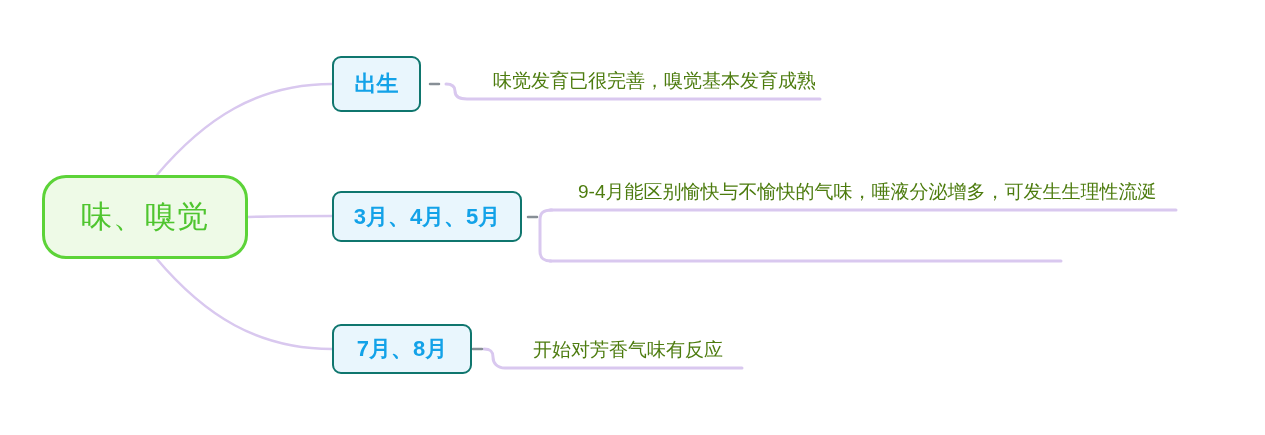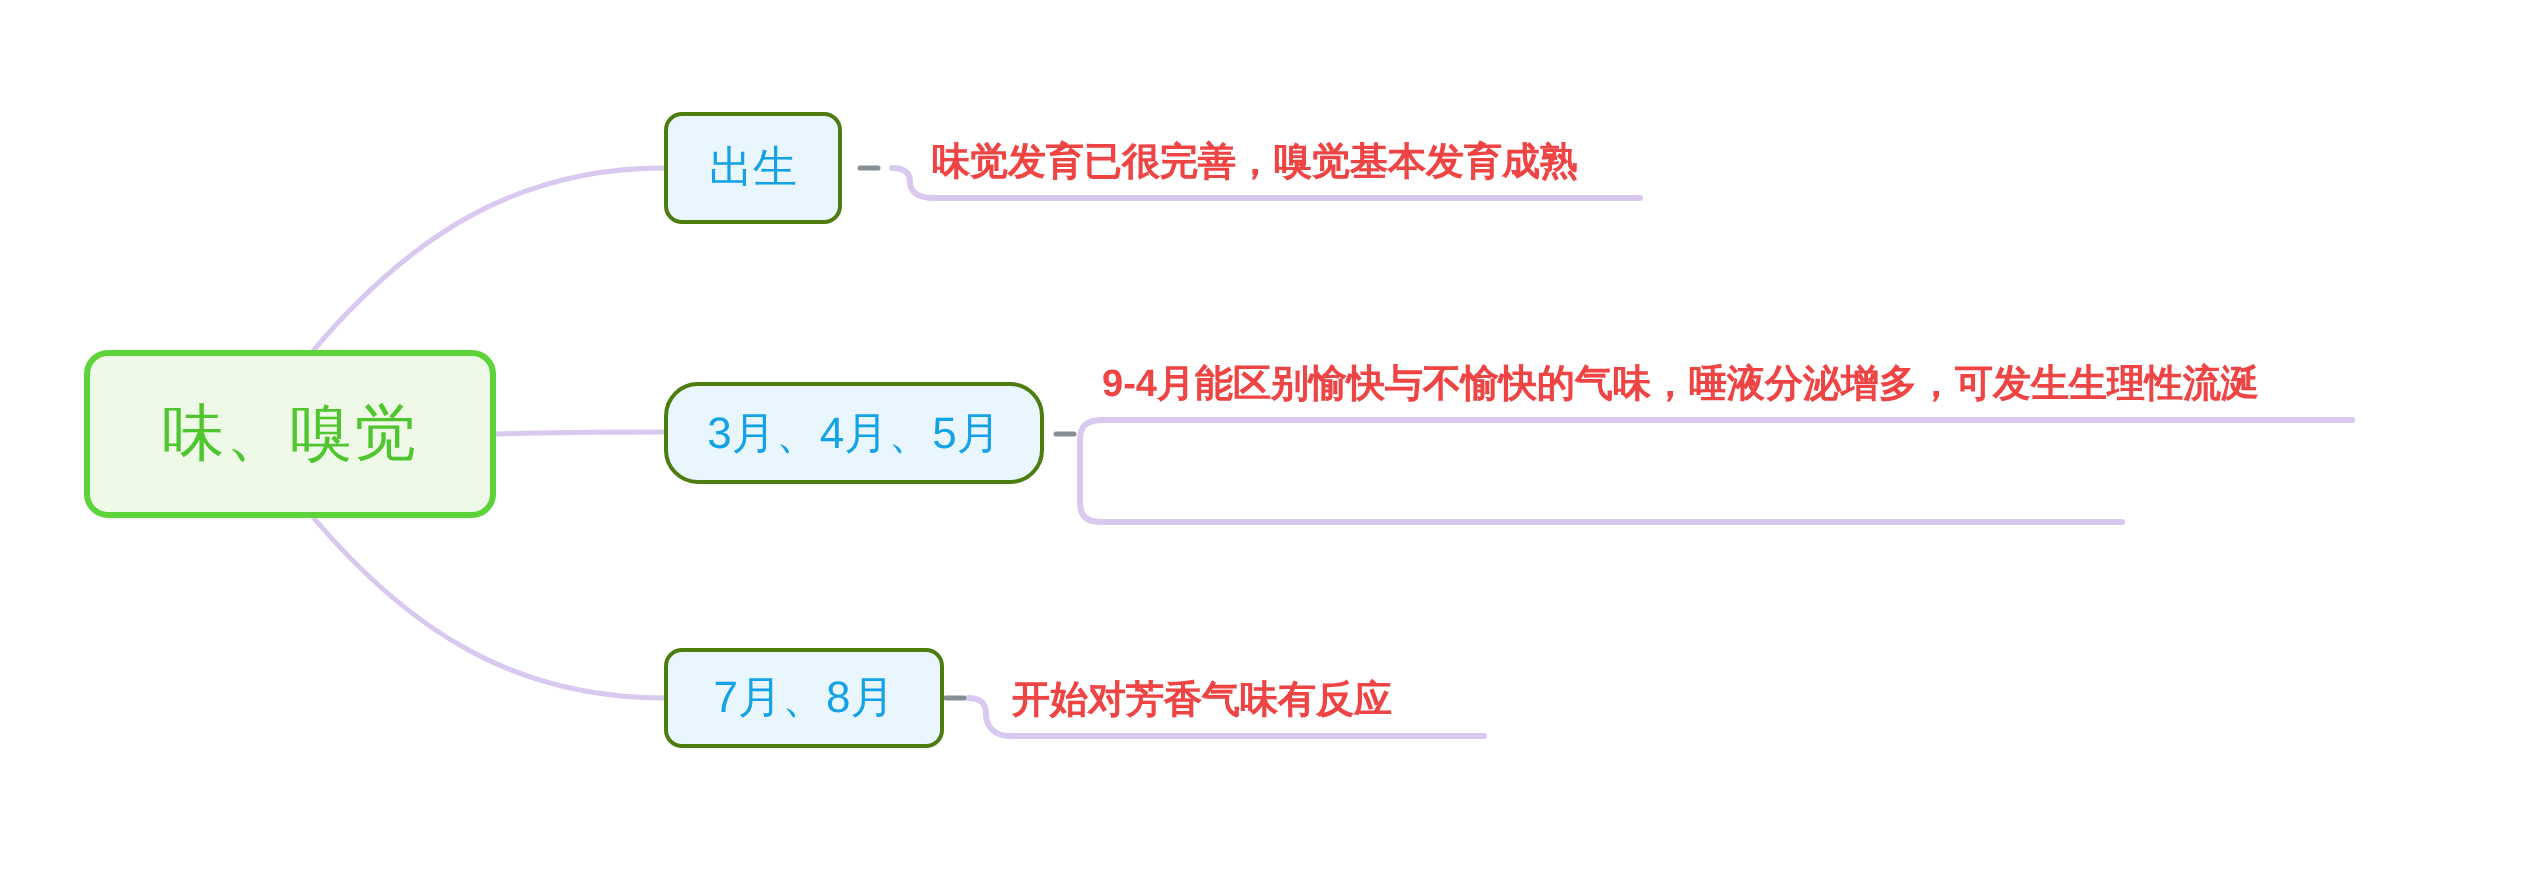--- a/index.html
+++ b/index.html
@@ -28,44 +28,45 @@
     align-items: center;
     justify-content: center;
     white-space: nowrap;
     cursor: default;
   }
   .topic.root {
     left: 42px; top: 175px;
     width: 206px; height: 84px;
     background: #eefae7;
     border: 3px solid #5cd338;
-    border-radius: 12px;
+    border-radius: 24px;
     color: #4fc52f;
     font-size: 31px;
     font-weight: 400;
     letter-spacing: 1px;
   }
   .topic.child {
     background: #e9f6fd;
-    border: 2px solid #4d7c0f;
+    border: 2px solid #0f766e;
     border-radius: 9px;
     color: #13a2e8;
     font-size: 22px;
-    font-weight: 400;
+    font-weight: 700;
   }
   .topic.child.b0 { left: 332px; top: 56px;  width: 89px;  height: 56px; }
-  .topic.child.b1 { left: 332px; top: 191px; width: 190px; height: 51px; border-radius: 17px; }
+  .topic.child.b1 { left: 332px; top: 191px; width: 190px; height: 51px; }
   .topic.child.b2 { left: 332px; top: 324px; width: 140px; height: 50px; }
   .leaf {
     position: absolute;
     white-space: nowrap;
-    color: #ef4444;
+    color: #4d7c0f;
     font-size: 19px;
-    font-weight: 700;
+    font-weight: 400;
     cursor: default;
+    margin-left: 27px;
   }
   .leaf.l0 { left: 466px; top: 68px;  }
   .leaf.l1 { left: 551px; top: 179px; }
   .leaf.l2 { left: 562px; top: 230px; }
   .leaf.l3 { left: 506px; top: 337px; }
 </style>
 </head>
 <body>
 
 <div class="canvas">

